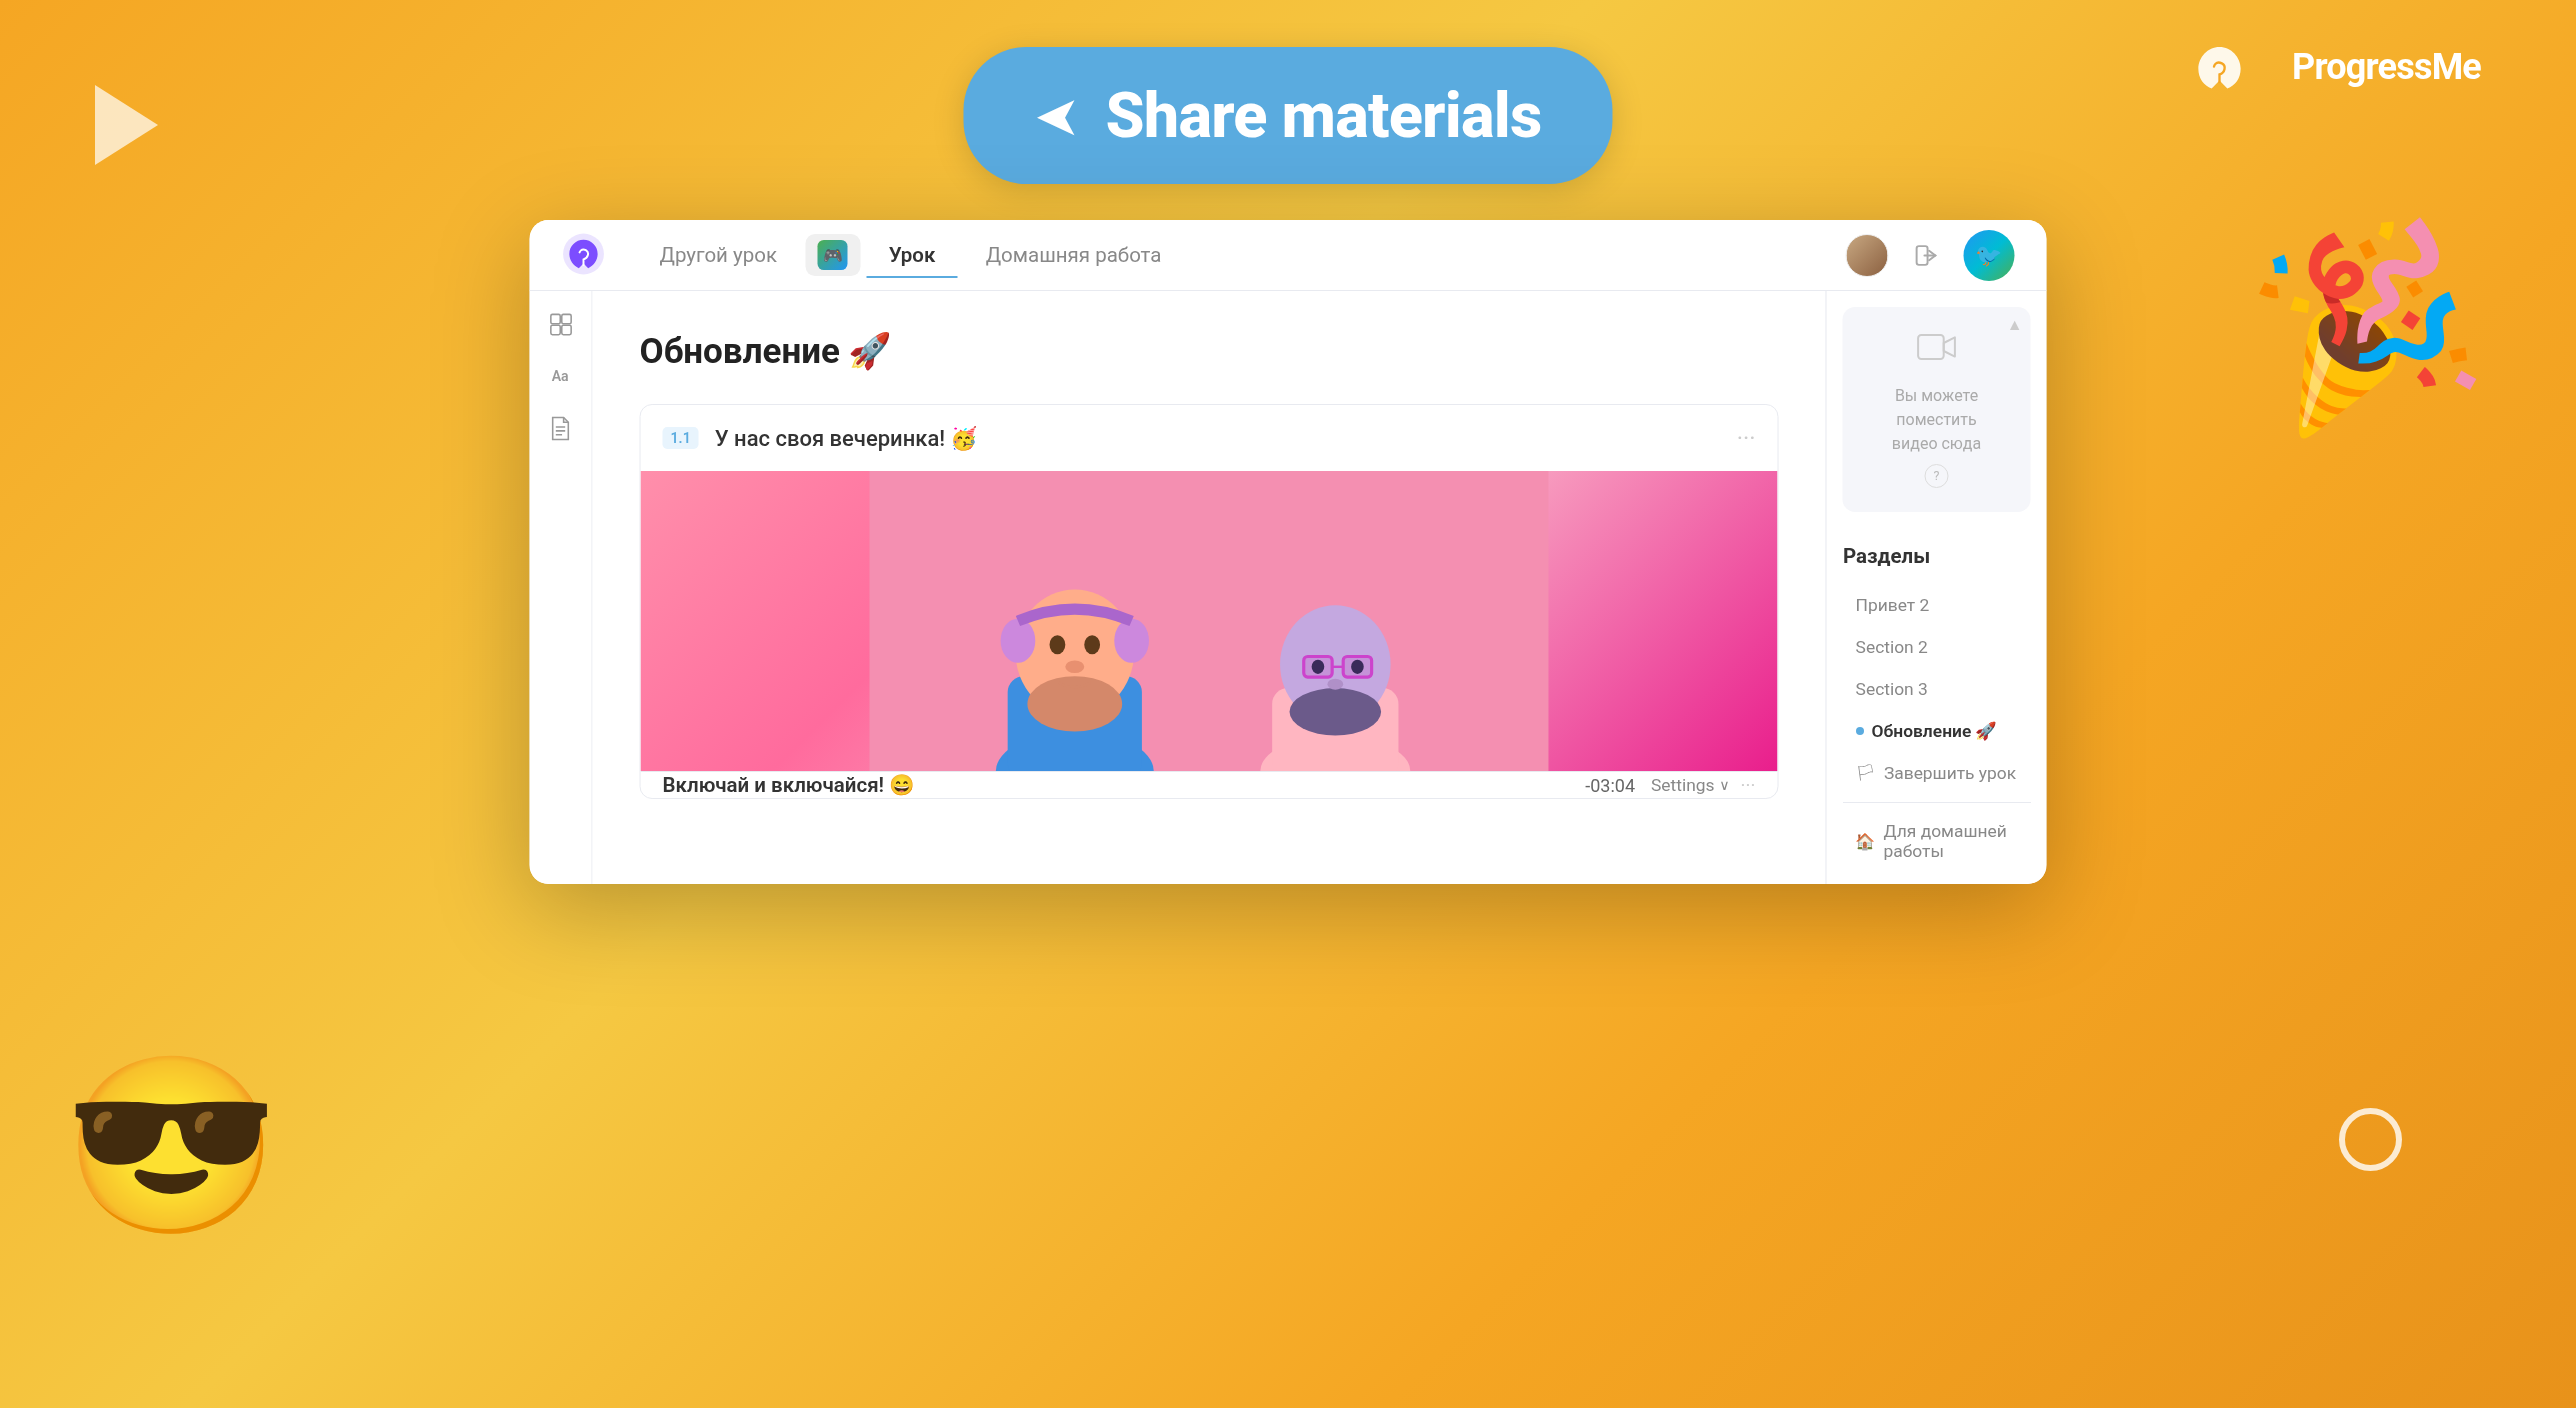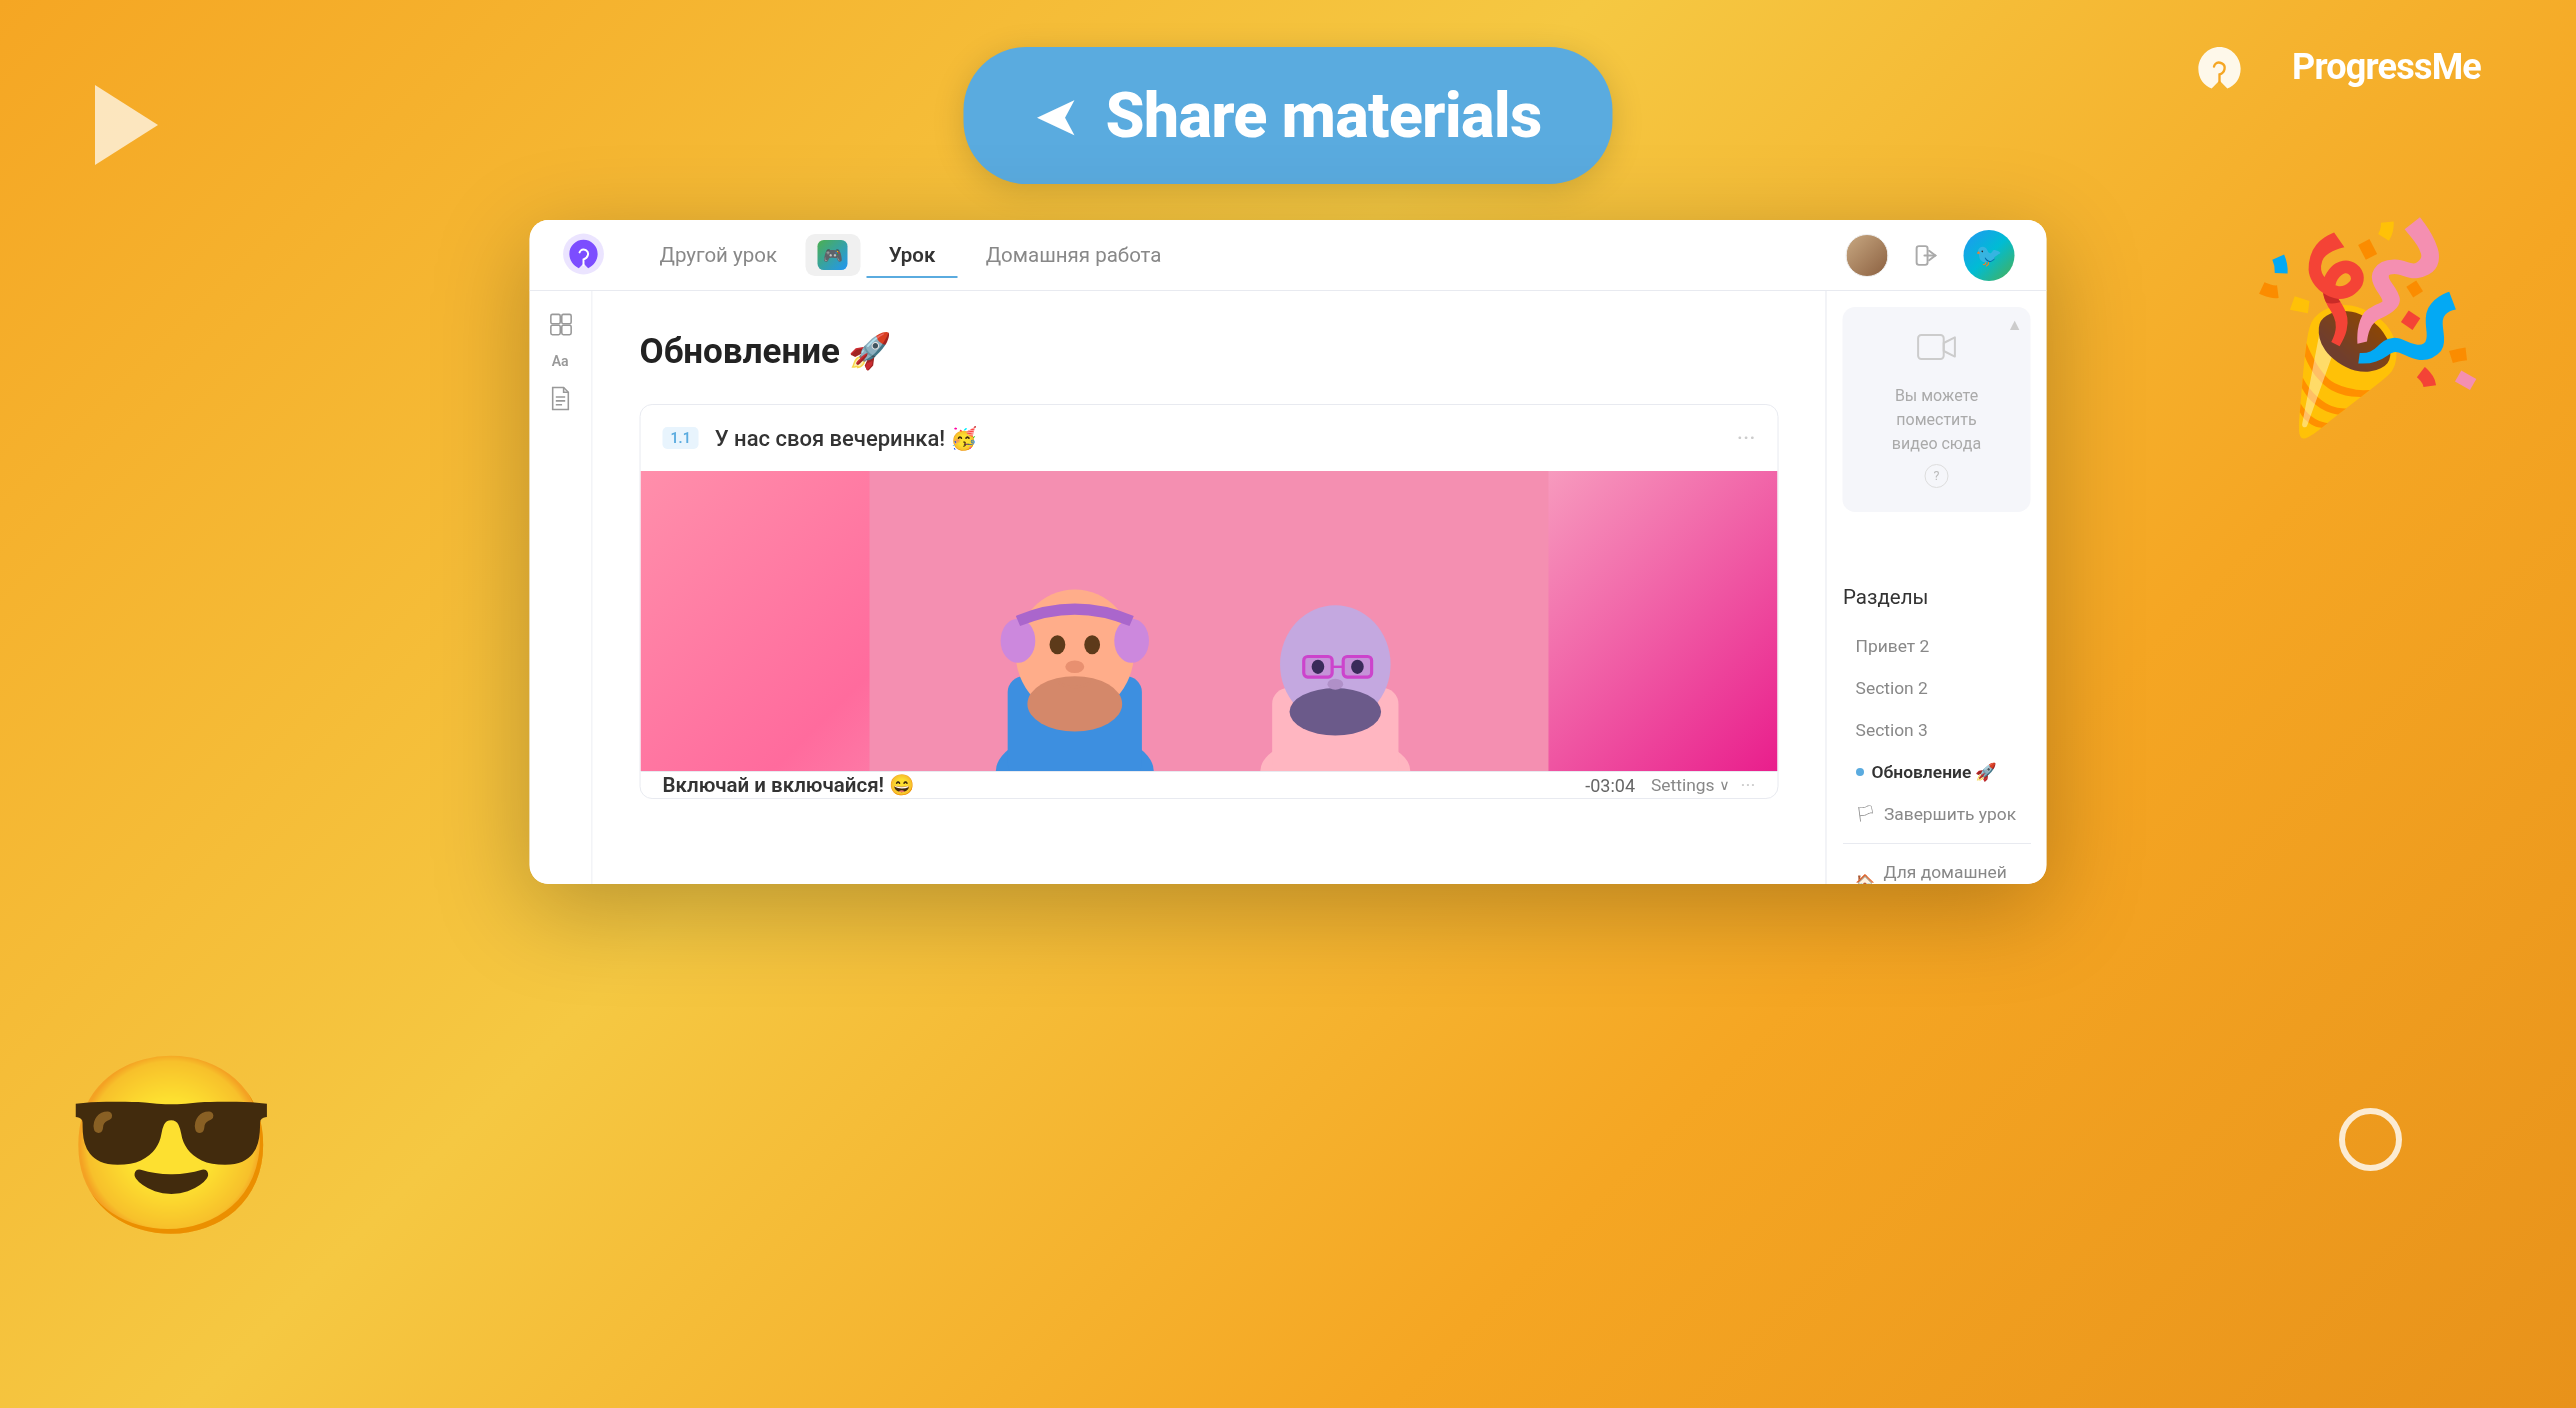--- a/index.html
+++ b/index.html
@@ -207,21 +207,21 @@
     }
 
     
     .left-sidebar {
       width: 63px;
       background: white;
       display: flex;
       flex-direction: column;
       align-items: center;
       padding: 16px 0;
-      gap: 2px;
+      gap: 17px;
       border-right: 0.8px solid #E8EAF0;
       flex-shrink: 0;
     }
 
     .sidebar-icon {
       width: 35px;
       height: 35px;
       display: flex;
       align-items: center;
       justify-content: center;
@@ -376,24 +376,23 @@
     }
 
     .sections-panel {
       flex: 1;
       padding: 16px;
       overflow-y: auto;
     }
 
     .sections-title {
       font-size: 20.5px;
-      font-weight: 400;
+      font-weight: 700;
       color: #333;
       margin-bottom: 16px;
-      margin-top: 41px;
     }
 
     .section-item {
       padding: 11px 12.6px;
       font-size: 17.4px;
       color: #888;
       cursor: pointer;
       display: flex;
       align-items: center;
       gap: 8px;

